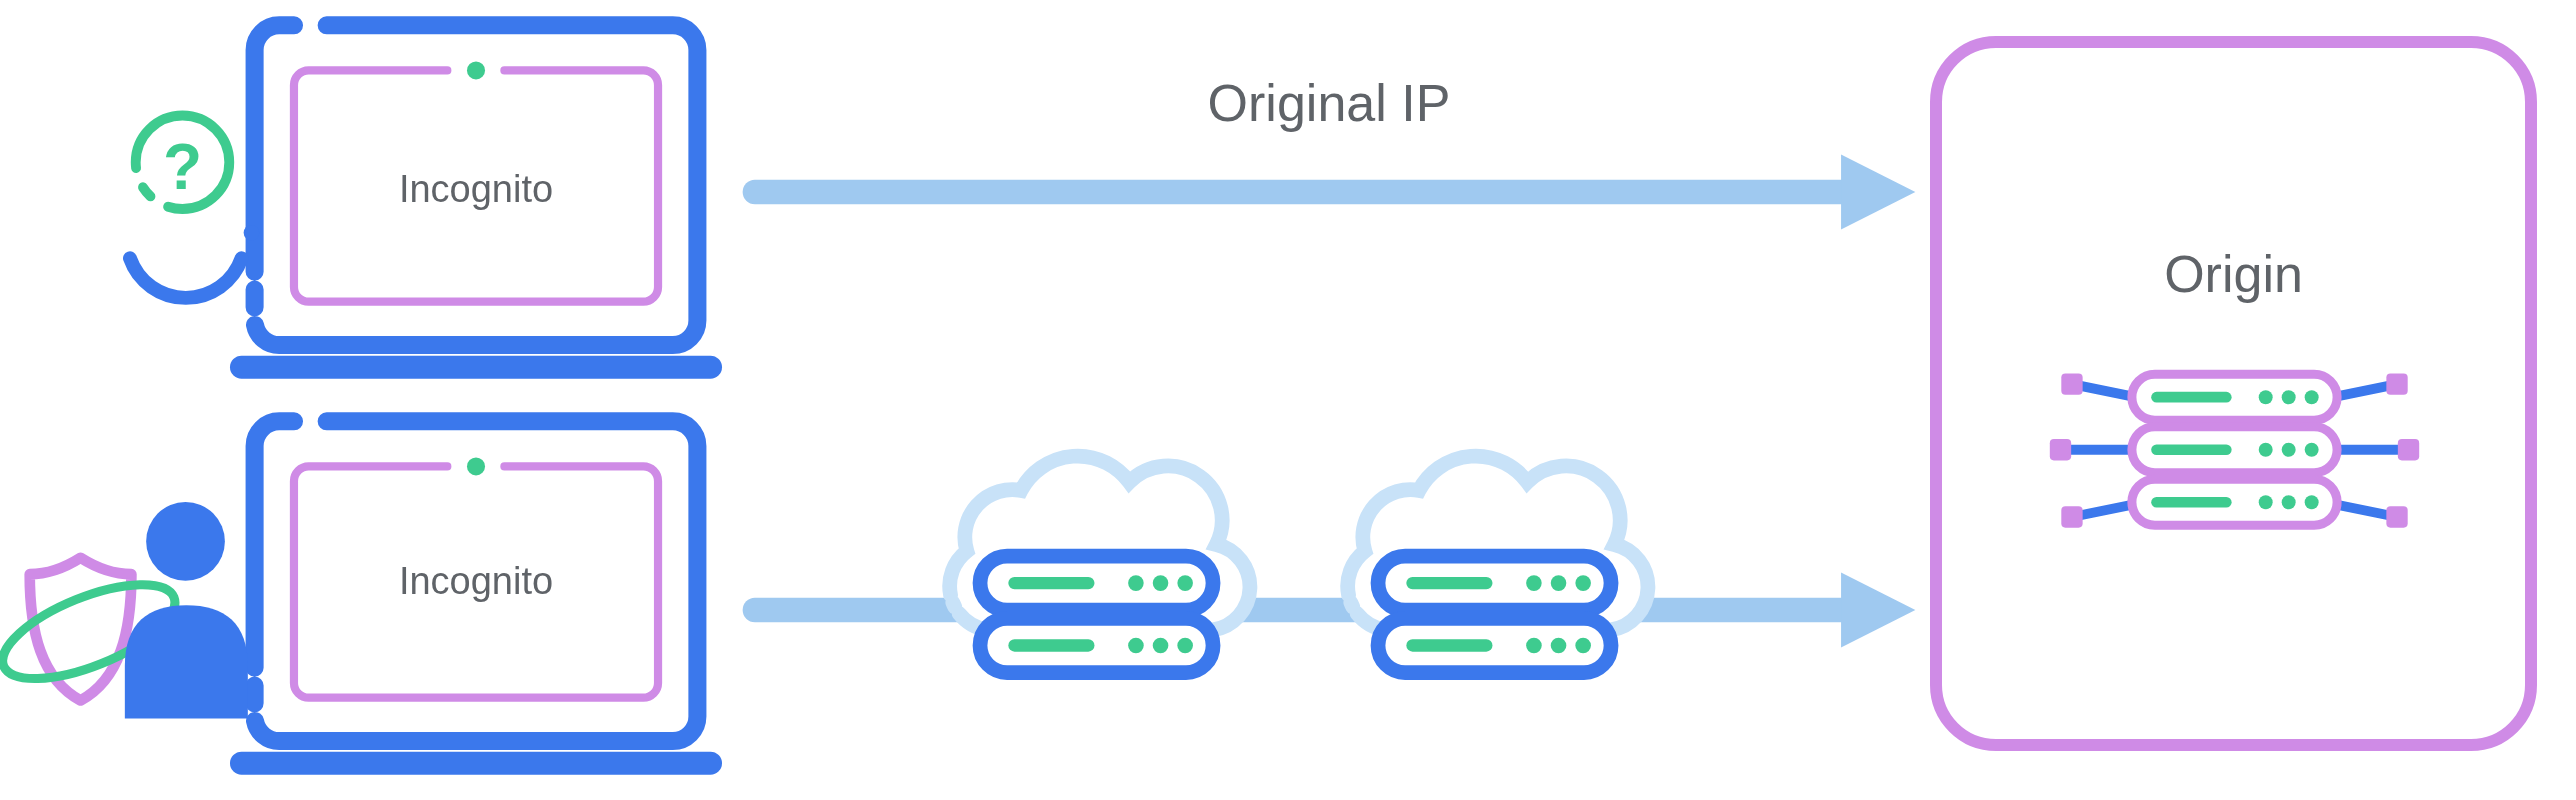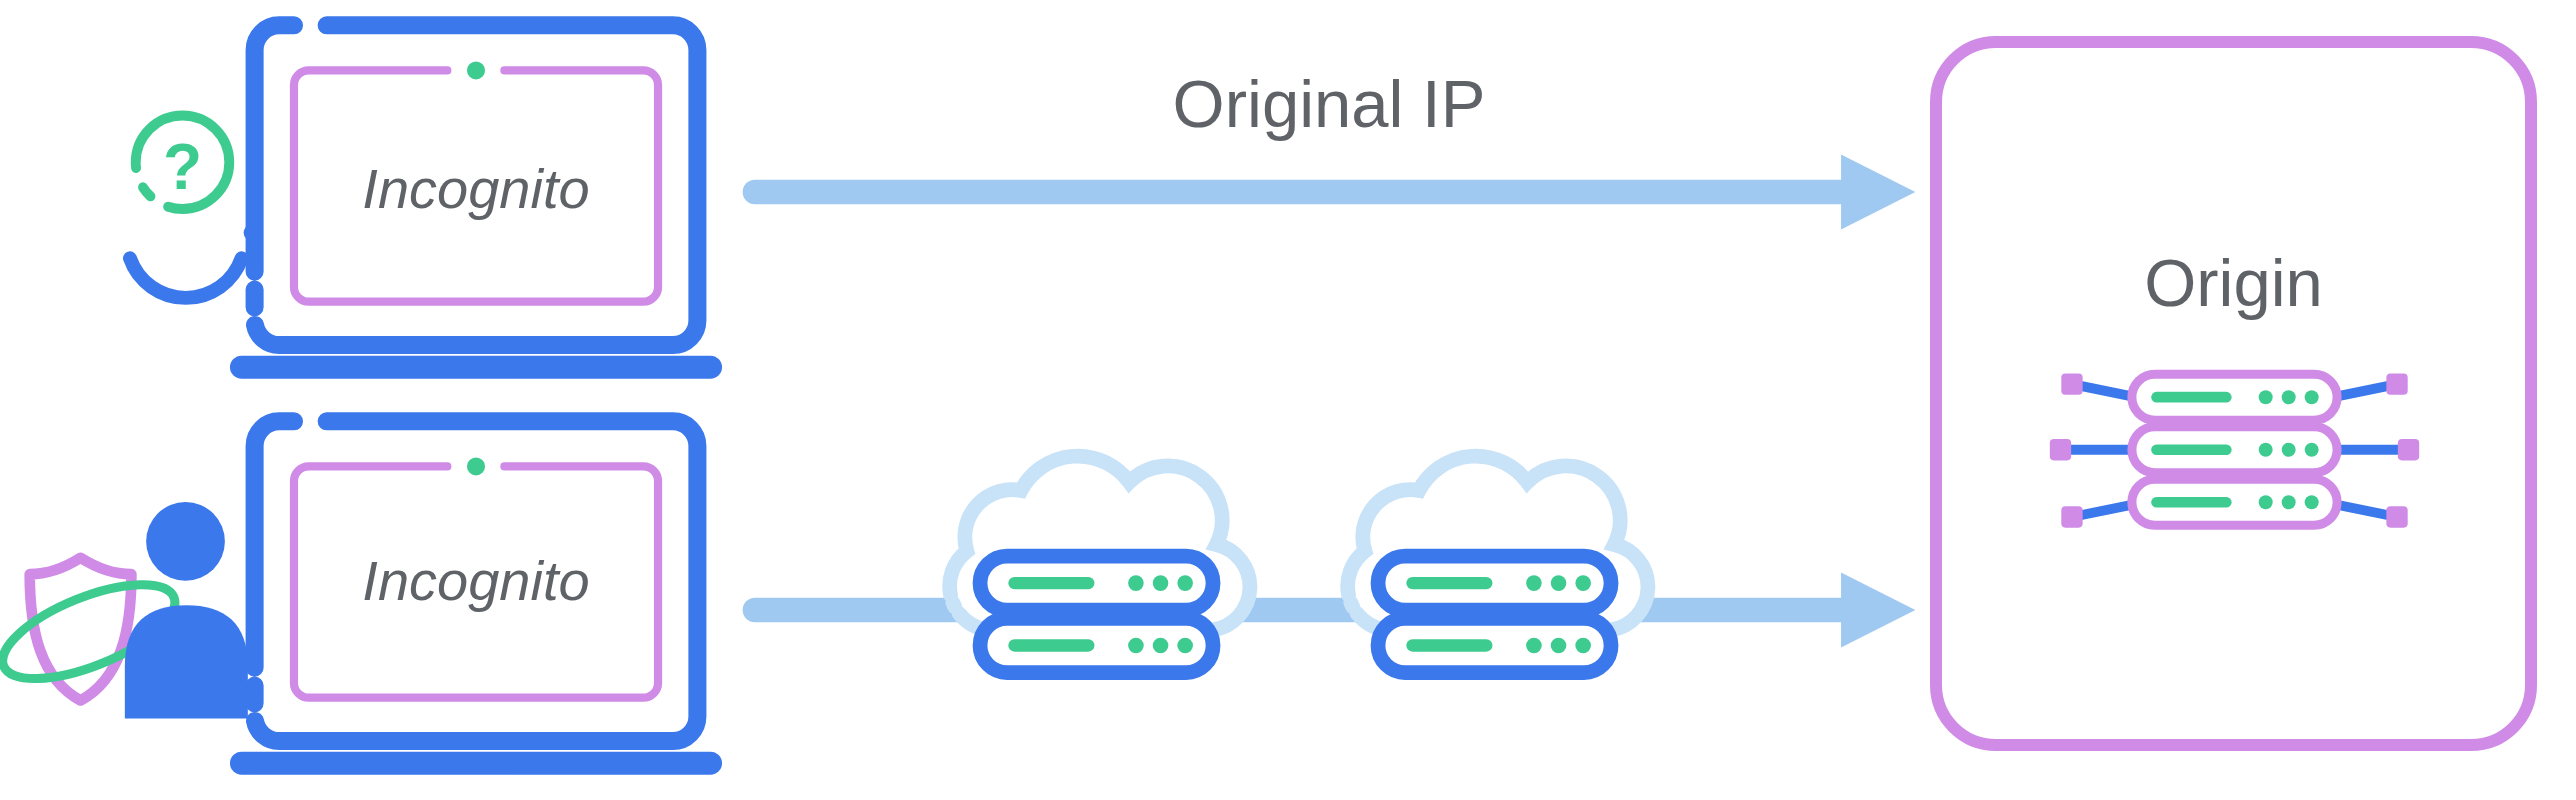--- a/index.html
+++ b/index.html
@@ -3,22 +3,22 @@
 <meta charset="utf-8">
 <style>
   html,body{margin:0;padding:0;background:#ffffff;}
   #canvas{
     position:relative;width:2576px;height:801px;background:#ffffff;
     font-family:"Liberation Sans",sans-serif;overflow:hidden;
   }
   .abs{position:absolute;}
   svg{overflow:visible;display:block;}
   .lbl{position:absolute;color:#5F6368;text-align:center;white-space:nowrap;}
-  .lbl-big{font-size:67px;line-height:53px;}
-  .lbl-incognito{font-size:56px;line-height:46px;font-style:italic;}
+  .lbl-big{font-size:52px;line-height:53px;}
+  .lbl-incognito{font-size:38px;line-height:46px;}
   #origin-box{
     position:absolute;left:1930px;top:36px;width:607px;height:715px;
     border:12.3px solid #CF8BE6;border-radius:66px;background:#ffffff;box-sizing:border-box;
   }
 </style>
 </head>
 <body>
 
 <div id="canvas">
 
@@ -87,21 +87,21 @@
     <ellipse cx="108" cy="180" rx="112" ry="42" fill="none" stroke="#3ECB8F" stroke-width="11" transform="rotate(-22 108 180)"></ellipse>
     <g>
       <circle cx="226" cy="70" r="48" fill="#3B78EC"></circle>
       <path d="M 152 286 L 152 222 C 152 170 180 148 227 148 C 274 148 302 170 302 222 L 302 286 Z" fill="#3B78EC"></path>
     </g>
   </svg>
 
   <div class="lbl lbl-big" style="left:1042px;top:77px;width:574px">Original IP</div>
 
   <div id="origin-box"></div>
-  <div class="lbl lbl-big" style="left:1930px;top:256px;width:607px">Origin</div>
+  <div class="lbl lbl-big" style="left:1930px;top:248px;width:607px">Origin</div>
 
   <svg class="abs" style="left:2021px;top:366px" width="427" height="197" viewBox="0 0 520 240">
     <g stroke="#3B78EC" stroke-width="12" stroke-linecap="round">
       <line x1="62" y1="22" x2="150" y2="40"></line>
       <line x1="48" y1="102" x2="150" y2="102"></line>
       <line x1="62" y1="184" x2="150" y2="166"></line>
       <line x1="458" y1="22" x2="370" y2="40"></line>
       <line x1="472" y1="102" x2="370" y2="102"></line>
       <line x1="458" y1="184" x2="370" y2="166"></line>
     </g>

